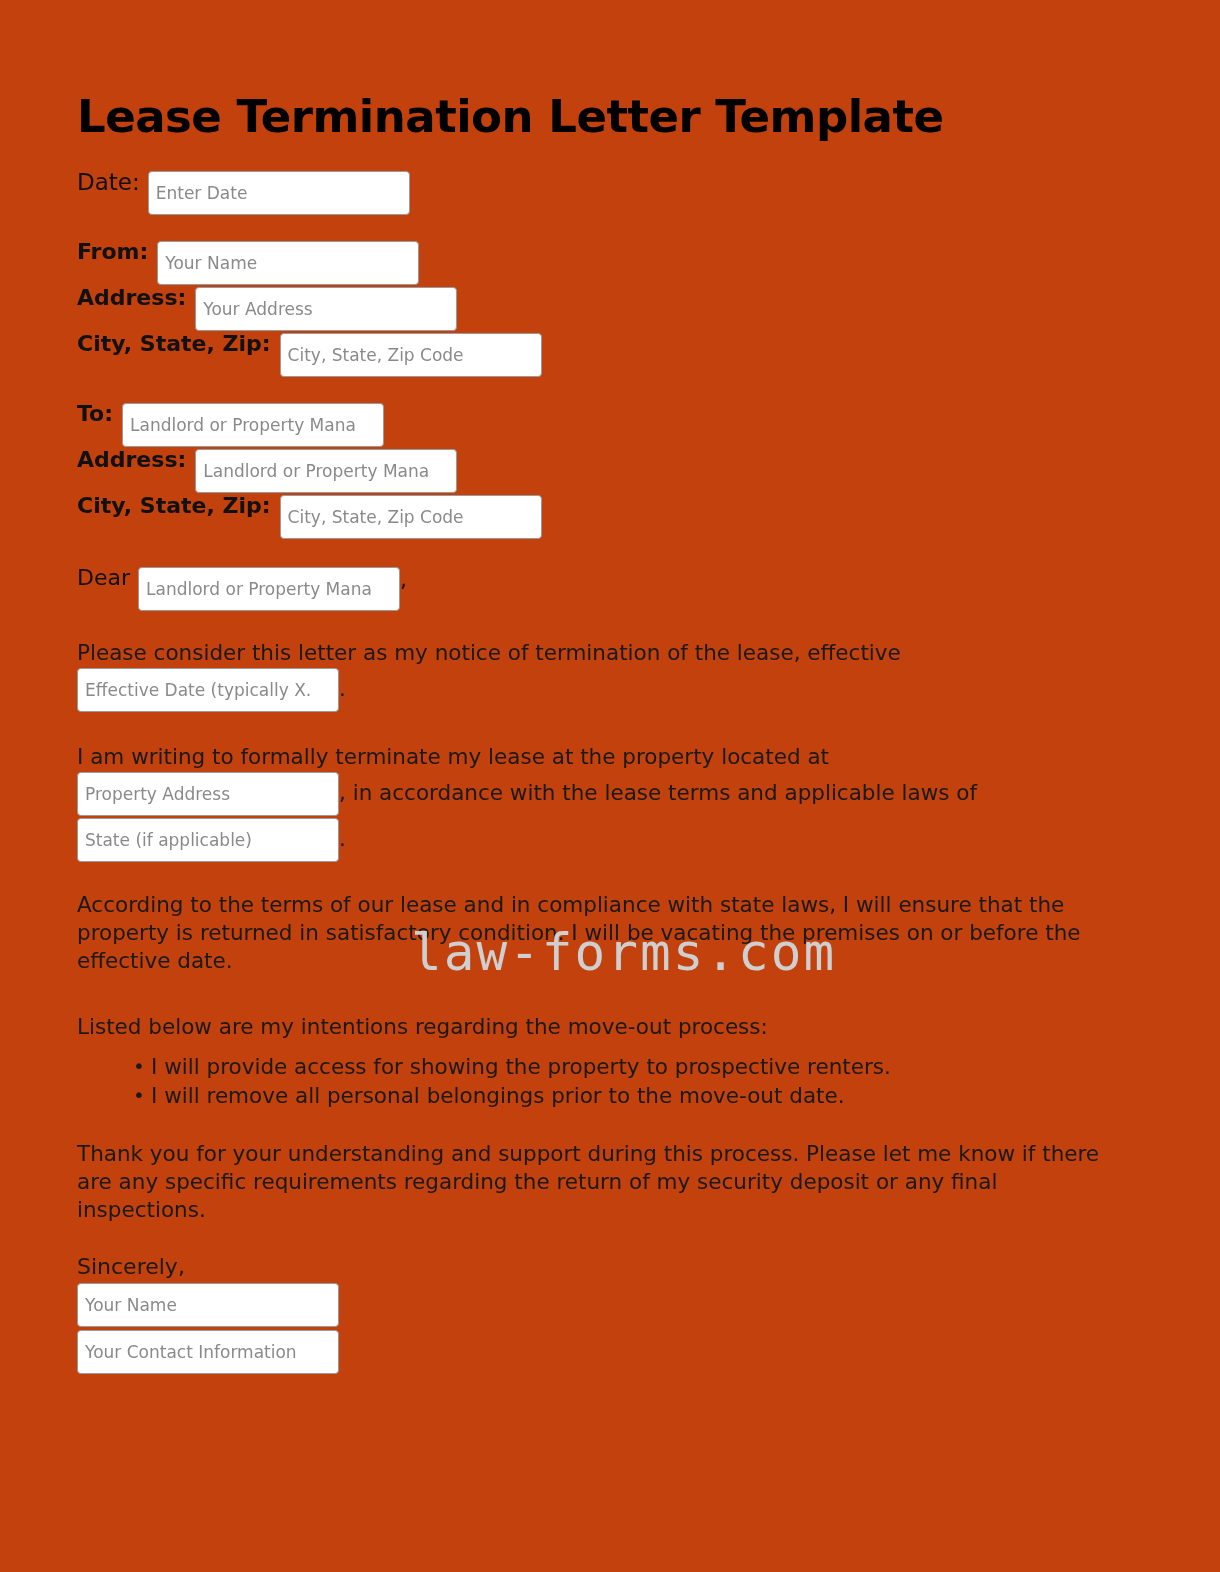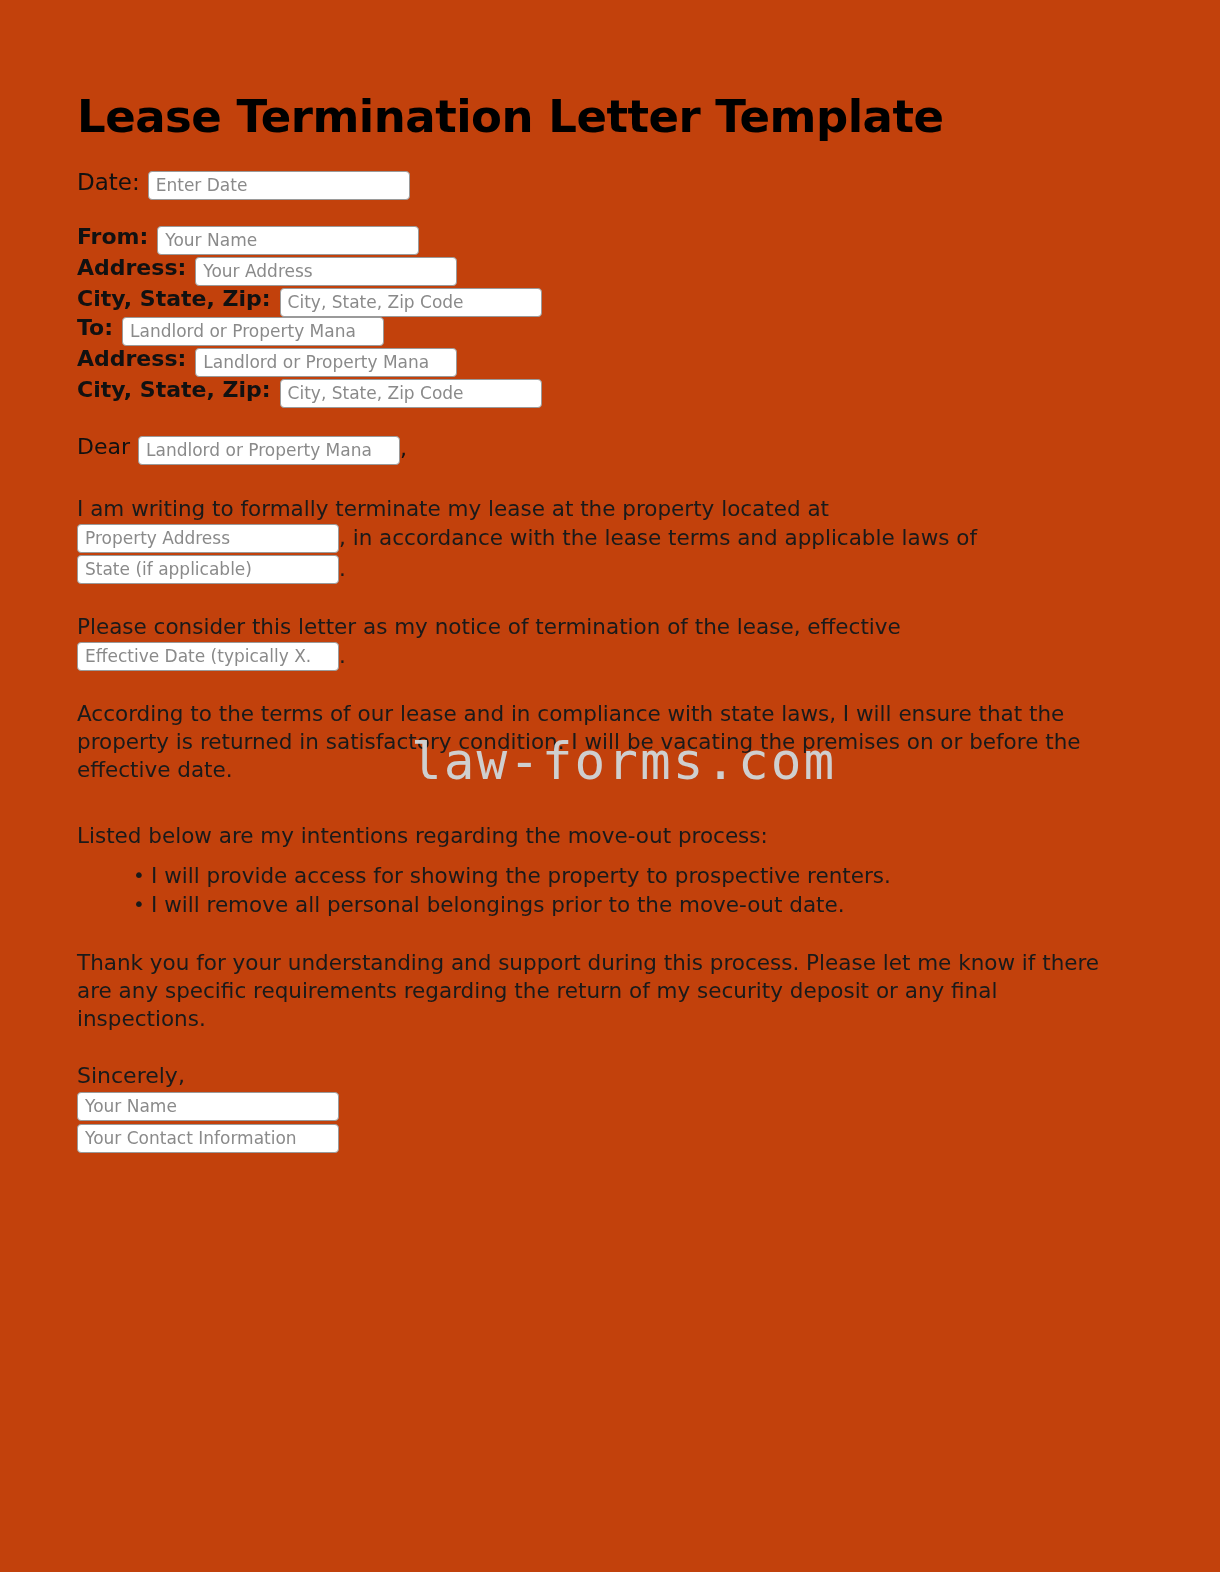--- a/index.html
+++ b/index.html
@@ -62,21 +62,21 @@
   
   .inp {
     font-family: "DejaVu Sans", "Liberation Sans", sans-serif;
     font-size: 17px;
     color: #8a8a8a;
     background: #ffffff;
     border: 1px solid #9a9a9a;
     border-radius: 4px;
     padding: 4px 7px 5px 7px;
     box-sizing: border-box;
-    height: 29px;
+    height: 44px;
     line-height: 19px;
     overflow: hidden;
     text-overflow: clip;
     display: inline-block;
     vertical-align: middle;
     white-space: nowrap;
   }
   .inp::placeholder { color: #8a8a8a; opacity: 1; }
 
   .w-date   { width: 262px; }
@@ -90,21 +90,21 @@
 
   
   .date-row   { margin-top: 29px; }
   .date-row .label { font-size: 23px; }
   .date-row .inp { margin-left: 8px; }
 
   .from-block { margin-top: 26px; }
   .from-block .field-row + .field-row { margin-top: 2px; }
   .from-block .inp { margin-left: 9px; }
 
-  .to-block { }
+  .to-block { margin-top: 26px; }
   .to-block .field-row + .field-row { margin-top: 2px; }
   .to-block .inp { margin-left: 9px; }
 
   .dear-row { margin-top: 28px; }
   .dear-row .inp { margin-left: 8px; }
   .dear-row .comma { font-size: 22px; color: #111111; }
 
   
   .para {
     font-size: 21.5px;
@@ -207,31 +207,31 @@
         <input type="text" class="inp w-czip" placeholder="City, State, Zip Code" style="">
       </div>
     </div>
 
     <div class="field-row dear-row">
       <span class="label">Dear</span>
       <input type="text" class="inp w-dear" placeholder="Landlord or Property Mana" style="">
       <span class="comma">,</span>
     </div>
 
+    <p class="para para-2">
+      <span>Please consider this letter as my notice of termination of the lease, effective</span><br>
+      <input type="text" class="inp w-body" placeholder="Effective Date (typically X." style=""><span>.</span>
+    </p>
+
     <p class="para para-1">
       <span>I am writing to formally terminate my lease at the property located at</span><br>
       <input type="text" class="inp w-body" placeholder="Property Address" style=""><span>, in accordance with the lease terms and applicable laws of</span><br>
       <input type="text" class="inp w-body" placeholder="State (if applicable)" style=""><span>.</span>
     </p>
 
-    <p class="para para-2">
-      <span>Please consider this letter as my notice of termination of the lease, effective</span><br>
-      <input type="text" class="inp w-body" placeholder="Effective Date (typically X." style=""><span>.</span>
-    </p>
-
     <p class="para para-3">
       <span>According to the terms of our lease and in compliance with state laws, I will ensure that the property is returned in satisfactory condition. I will be vacating the premises on or before the effective date.</span>
       <span class="watermark">law-forms.com</span>
     </p>
 
     <p class="para para-4">
       <span>Listed below are my intentions regarding the move-out process:</span>
     </p>
 
     <ul class="bullets">

